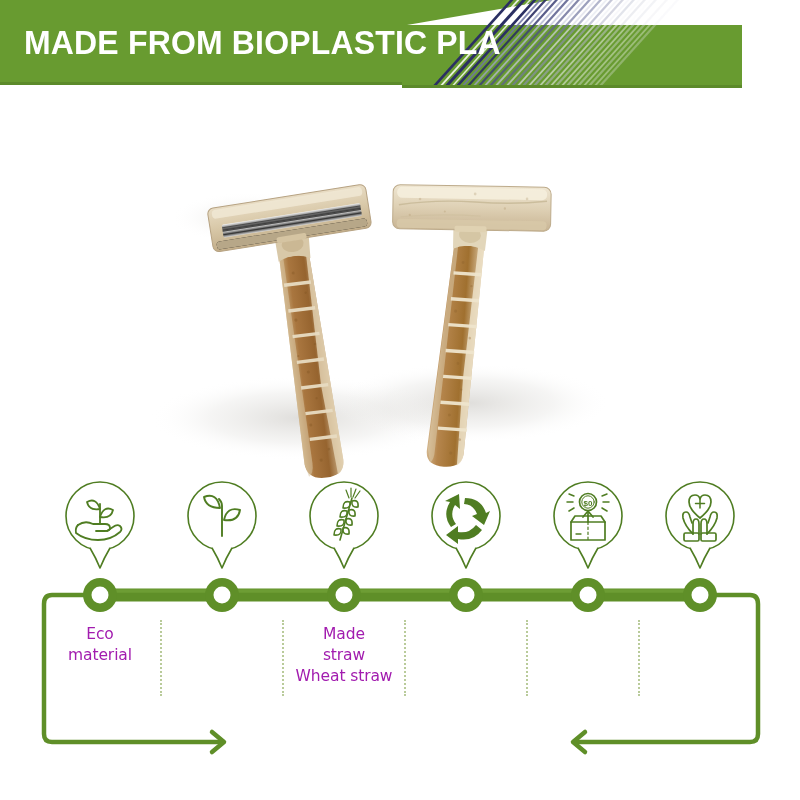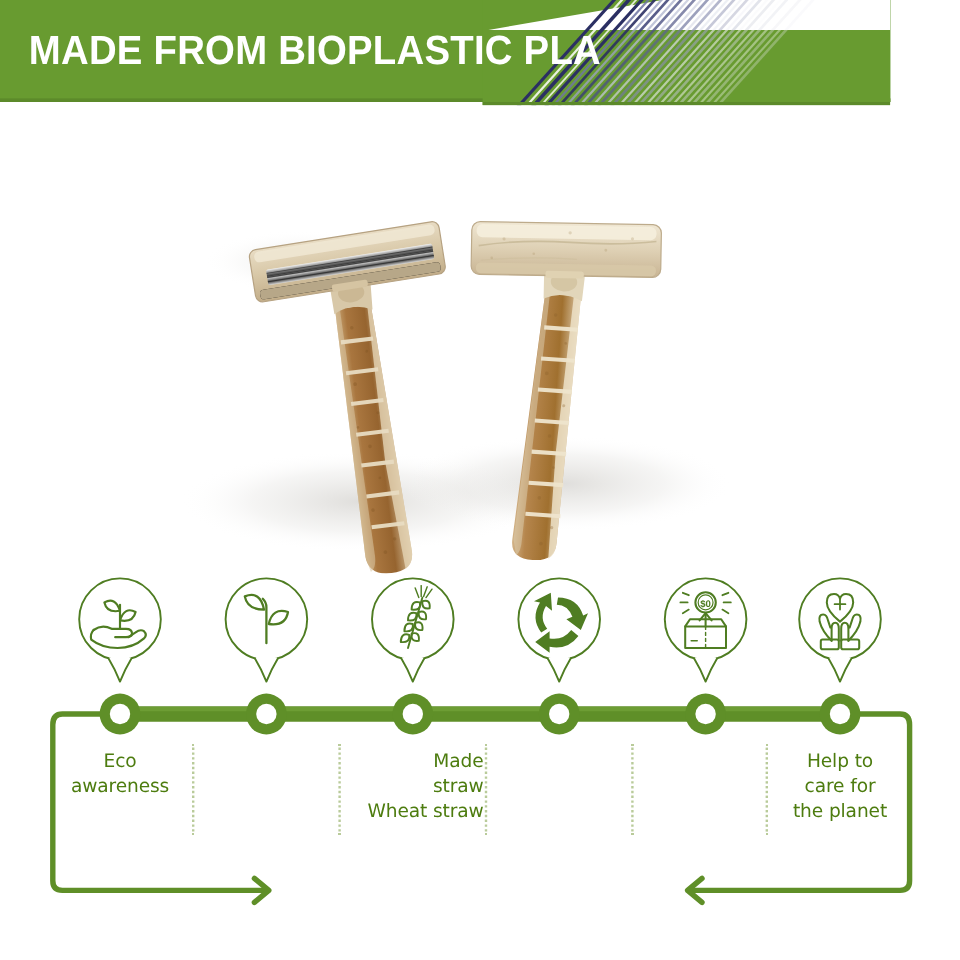--- a/index.html
+++ b/index.html
@@ -96,21 +96,21 @@
     width: 800px;
     height: 322px;
     pointer-events: none;
   }
 
   .feature-label {
     position: absolute;
     top: 146px;
     width: 118px;
     text-align: center;
-    color: #4d7c0f;
+    color: #a21caf;
     font-size: 15.5px;
     line-height: 21px;
     font-family: "DejaVu Sans", sans-serif;
     letter-spacing: -0.1px;
   }
   .divider {
     position: absolute;
     top: 142px;
     width: 0;
     height: 76px;
@@ -503,31 +503,26 @@
 
           <path d="M44 56 Q52 48 54 40 Q55 34 51 34 Q48 34 47 39 L45 45"></path>
           <path d="M44 56 L44 46 Q44 41 41 41 Q38 41 38 46 L38 56"></path>
           <rect x="38" y="55" width="15" height="8" rx="1.5"></rect>
         </g>
       </svg>
     </div>
 
     <div class="feature-label" style="left:41px;">
       <div>Eco</div>
-      <div>awareness</div>
-    </div>
-    <div class="feature-label" style="left:285px;text-align:right;">
+      <div>material</div>
+    </div>
+    <div class="feature-label" style="left:285px;">
       <div>Made</div>
       <div>straw</div>
       <div>Wheat straw</div>
-    </div>
-    <div class="feature-label" style="left:641px;">
-      <div>Help to</div>
-      <div>care for</div>
-      <div>the planet</div>
     </div>
 
     <div class="divider" style="left:160px;"></div>
     <div class="divider" style="left:282px;"></div>
     <div class="divider" style="left:404px;"></div>
     <div class="divider" style="left:526px;"></div>
     <div class="divider" style="left:638px;"></div>
 
   </div>
 </div>

